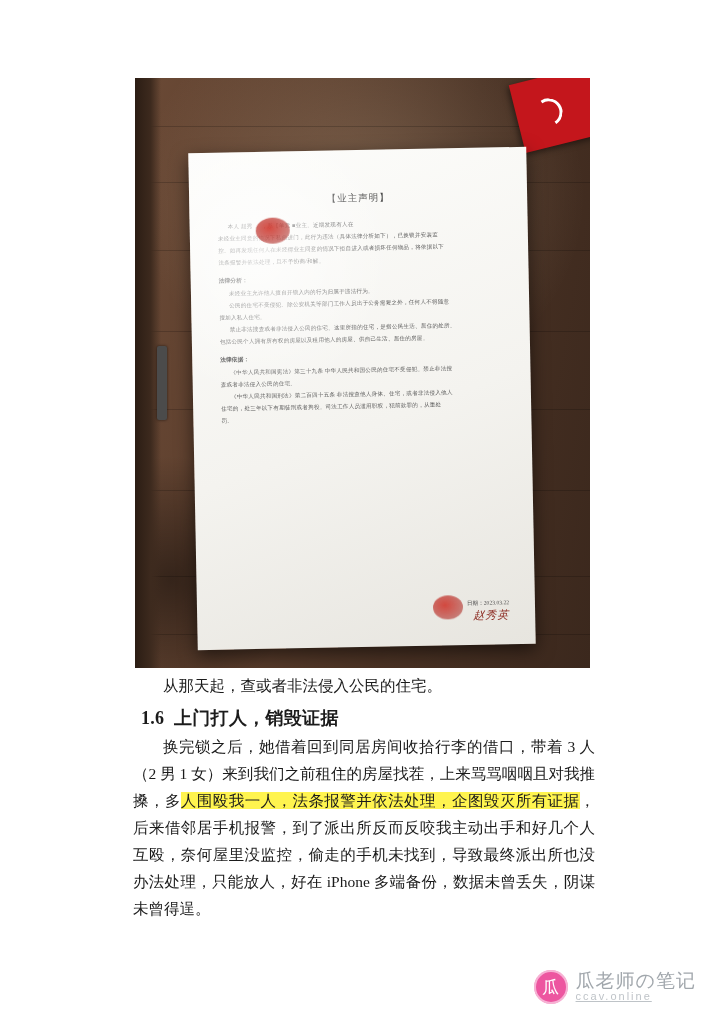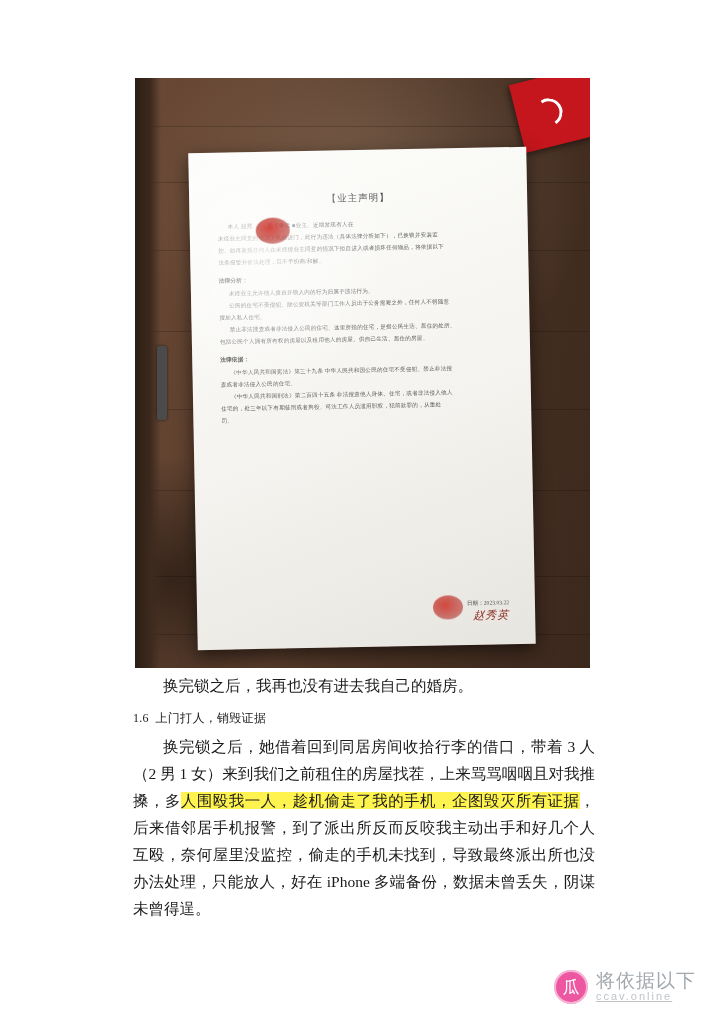--- a/index.html
+++ b/index.html
@@ -179,23 +179,23 @@
     line-height: 27px;
     color: #1b1b1b;
     font-family: "Liberation Serif", serif;
   }
   .para {
     margin: 0;
     text-align: justify;
     text-indent: 30px;
   }
   .section-head {
-    margin: 6px 0 1px 0;
-    font-weight: normal;
-    font-size: 12px;
+    margin: 6px 0 1px 8px;
+    font-weight: bold;
+    font-size: 18px;
     letter-spacing: .3px;
   }
   .hl {
     background: #fff44f;
   }
 
   
   .watermark {
     position: absolute;
     right: 28px;
@@ -287,30 +287,30 @@
         <span>日期：</span><span>2023.03.22</span>
         <div class="sig-script">赵秀英</div>
       </div>
 
       <div class="stamp s1"></div>
       <div class="stamp s2"></div>
     </div>
   </div>
 
   <div class="body-text">
-    <p class="para">换完锁之后，我再也没有进去我自己的婚房。</p>
+    <p class="para">从那天起，查或者非法侵入公民的住宅。</p>
 
     <div class="section-head">
       <span>1.6</span>&nbsp;&nbsp;<span>上门打人，销毁证据</span>
     </div>
 
-    <p class="para"><span>换完锁之后，她借着回到同居房间收拾行李的借口，带着 3 人（2 男 1 女）来到我们之前租住的房屋找茬，上来骂骂咽咽且对我推搡，多</span><span class="hl">人围殴我一人，趁机偷走了我的手机，企图毁灭所有证据</span><span>，后来借邻居手机报警，到了派出所反而反咬我主动出手和好几个人互殴，奈何屋里没监控，偷走的手机未找到，导致最终派出所也没办法处理，只能放人，好在 iPhone 多端备份，数据未曾丢失，阴谋未曾得逞。</span></p>
+    <p class="para"><span>换完锁之后，她借着回到同居房间收拾行李的借口，带着 3 人（2 男 1 女）来到我们之前租住的房屋找茬，上来骂骂咽咽且对我推搡，多</span><span class="hl">人围殴我一人，法条报警并依法处理，企图毁灭所有证据</span><span>，后来借邻居手机报警，到了派出所反而反咬我主动出手和好几个人互殴，奈何屋里没监控，偷走的手机未找到，导致最终派出所也没办法处理，只能放人，好在 iPhone 多端备份，数据未曾丢失，阴谋未曾得逞。</span></p>
   </div>
 
   <div class="watermark">
     <div class="wm-badge"></div>
     <div class="wm-text">
-      <div class="wm-main">将依据以下</div>
+      <div class="wm-main">瓜老师の笔记</div>
       <div class="wm-sub">ccav.online</div>
     </div>
   </div>
 
 </div>
 
 </body></html>

